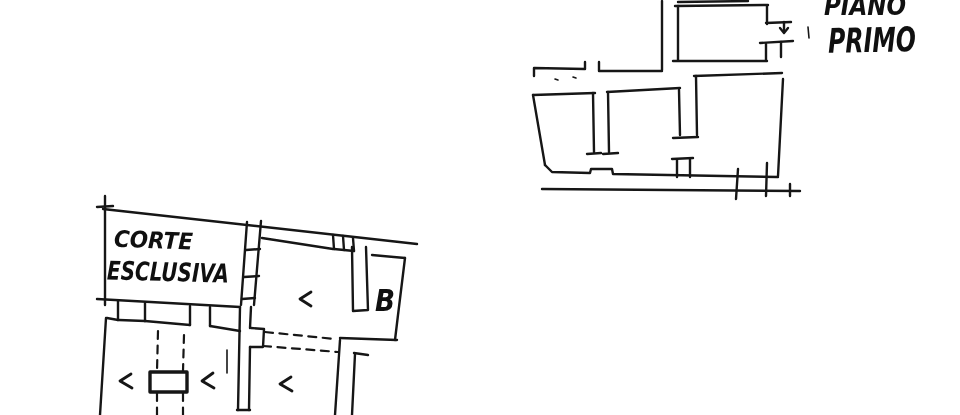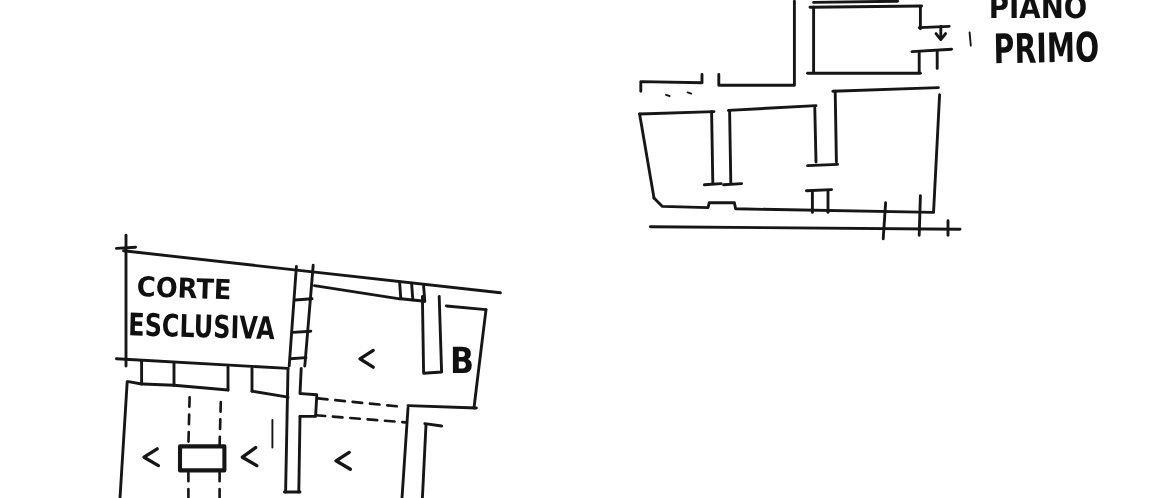--- a/index.html
+++ b/index.html
@@ -1,20 +1,20 @@
 <!DOCTYPE html>
 <html><head>
 <meta charset="utf-8">
 <style>
   html,body{margin:0;padding:0;}
   body{
     width:960px;height:415px;overflow:hidden;background:#ffffff;
     font-family:"DejaVu Sans",sans-serif;position:relative;
   }
-  .canvas-wrap{position:absolute;inset:0;}
+  .canvas-wrap{position:absolute;inset:0;font-style:italic;}
   svg{display:block;}
   .stroke{fill:none;stroke:#161616;stroke-linecap:round;stroke-linejoin:round;}
   .walls{stroke-width:2.4px;}
   .thin{stroke-width:1.6px;}
   .thick{stroke-width:3.4px;}
   .dashed{stroke-width:2.2px;stroke-dasharray:8 6.5;}
   .marks{stroke-width:2.8px;}
   .hand-text{font-family:"DejaVu Sans",sans-serif;font-weight:700;fill:#101010;}
 </style>
 </head>

